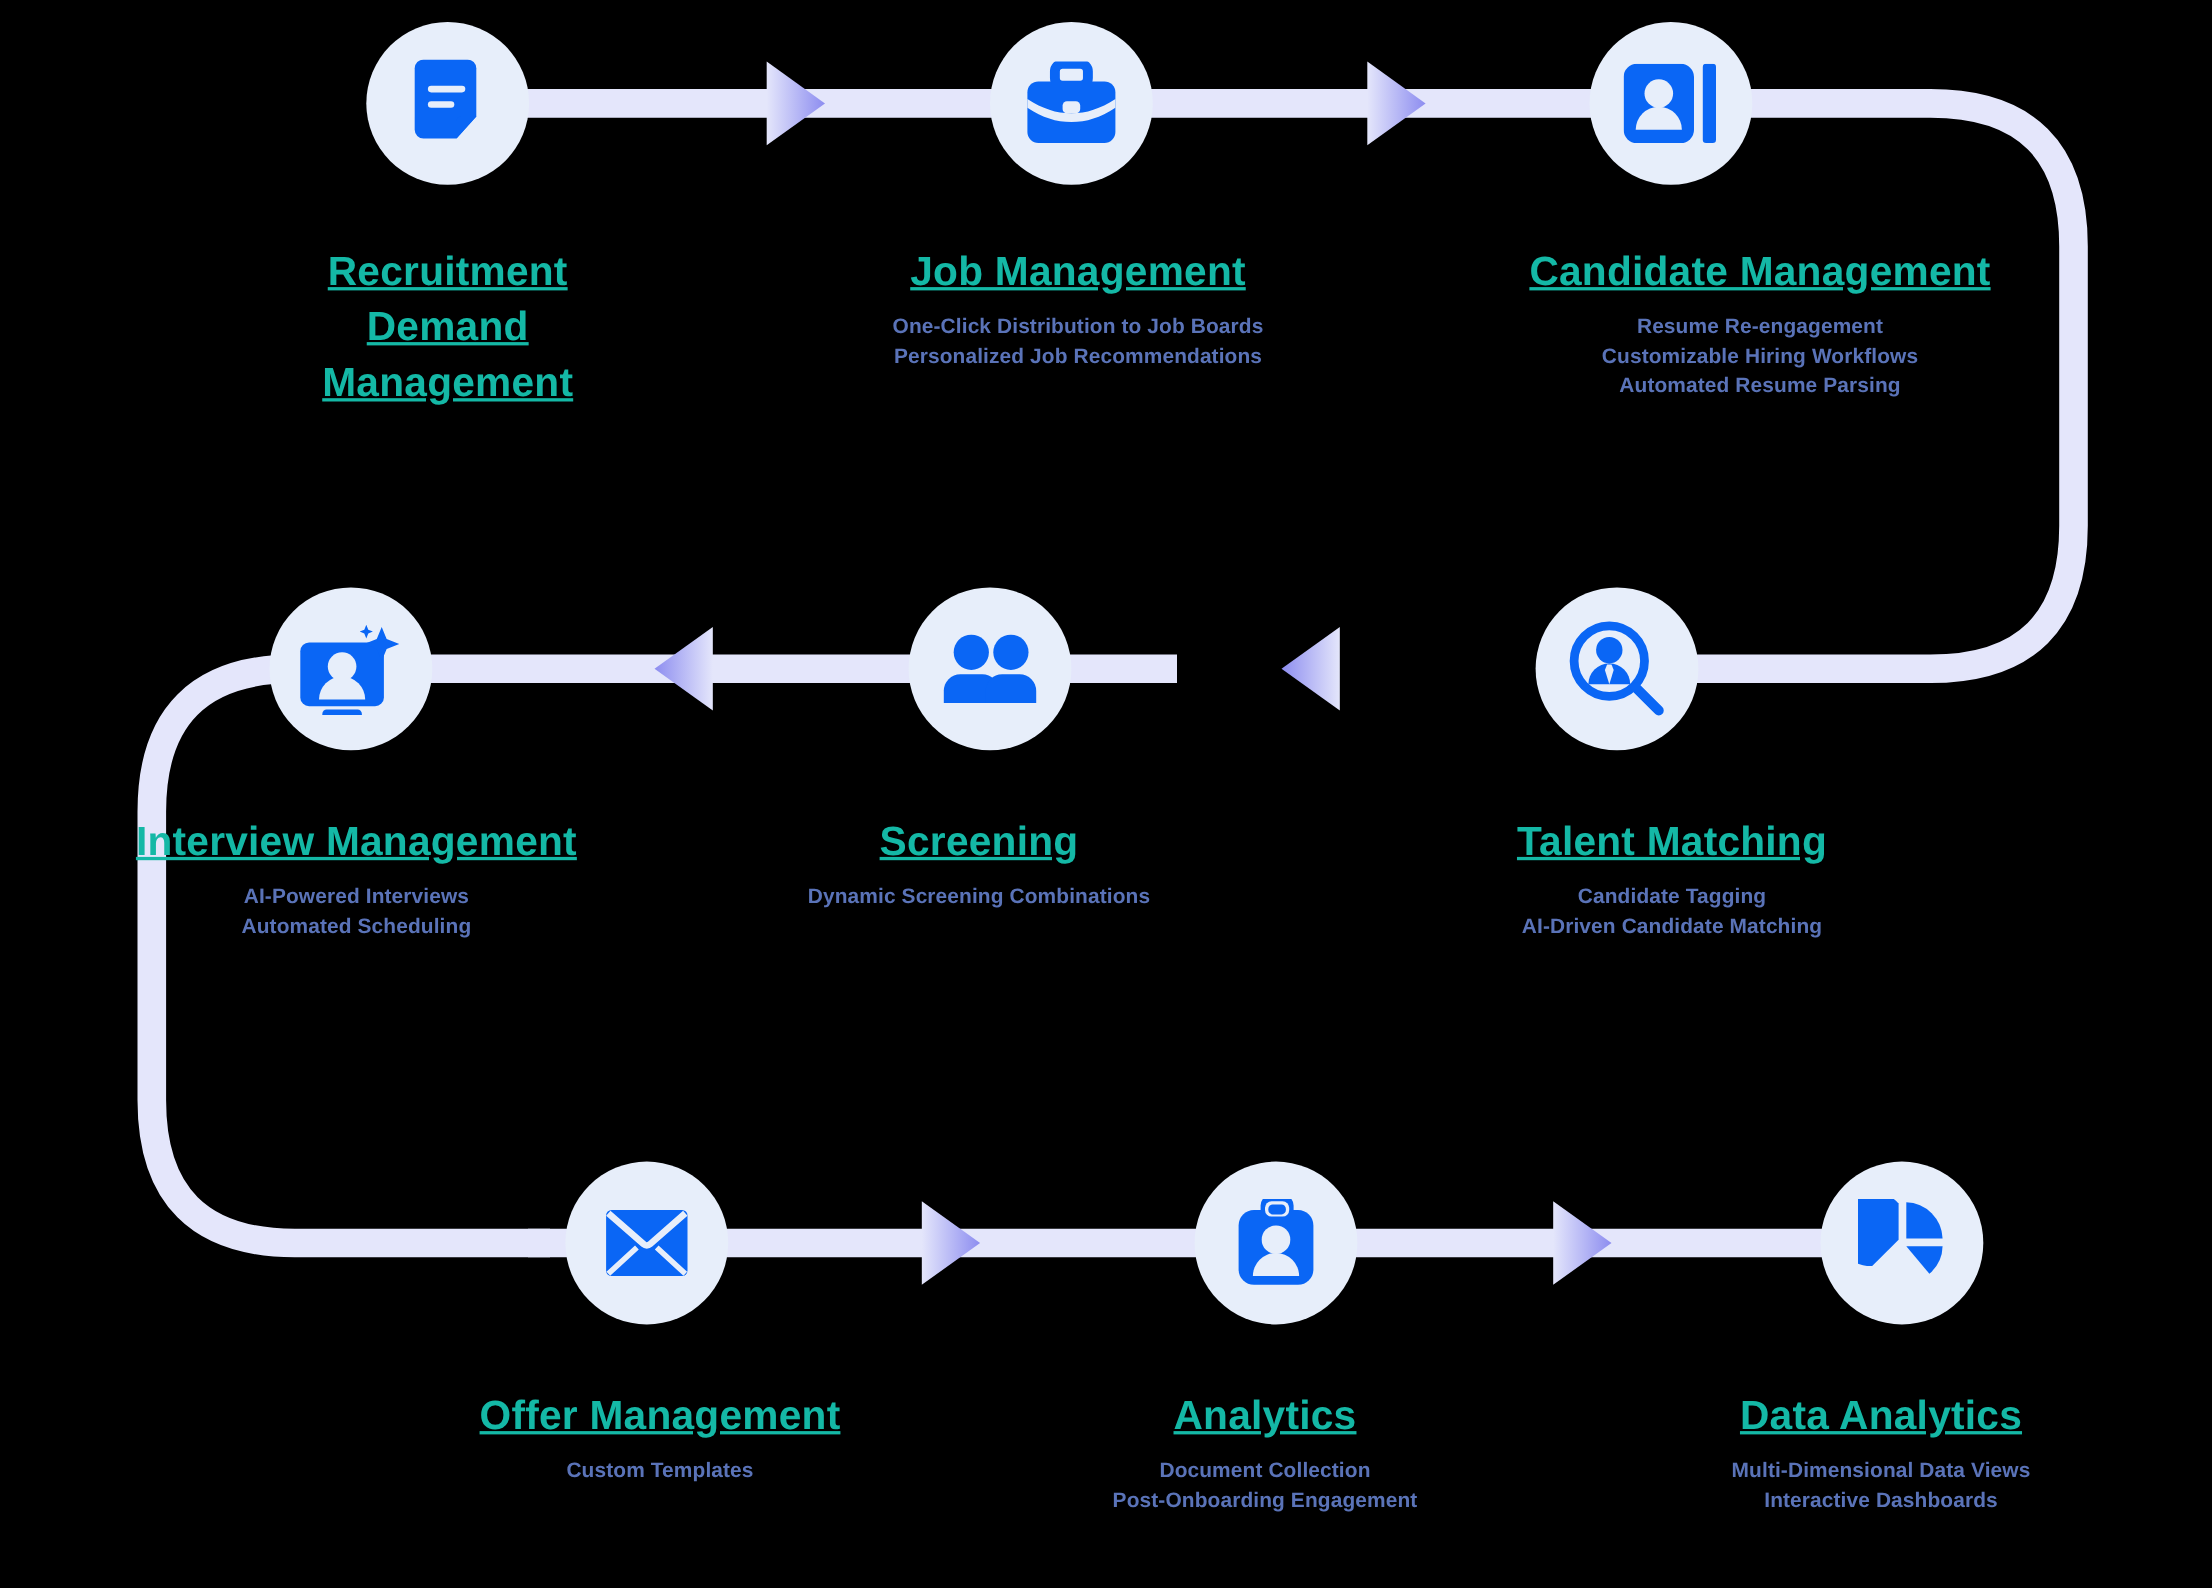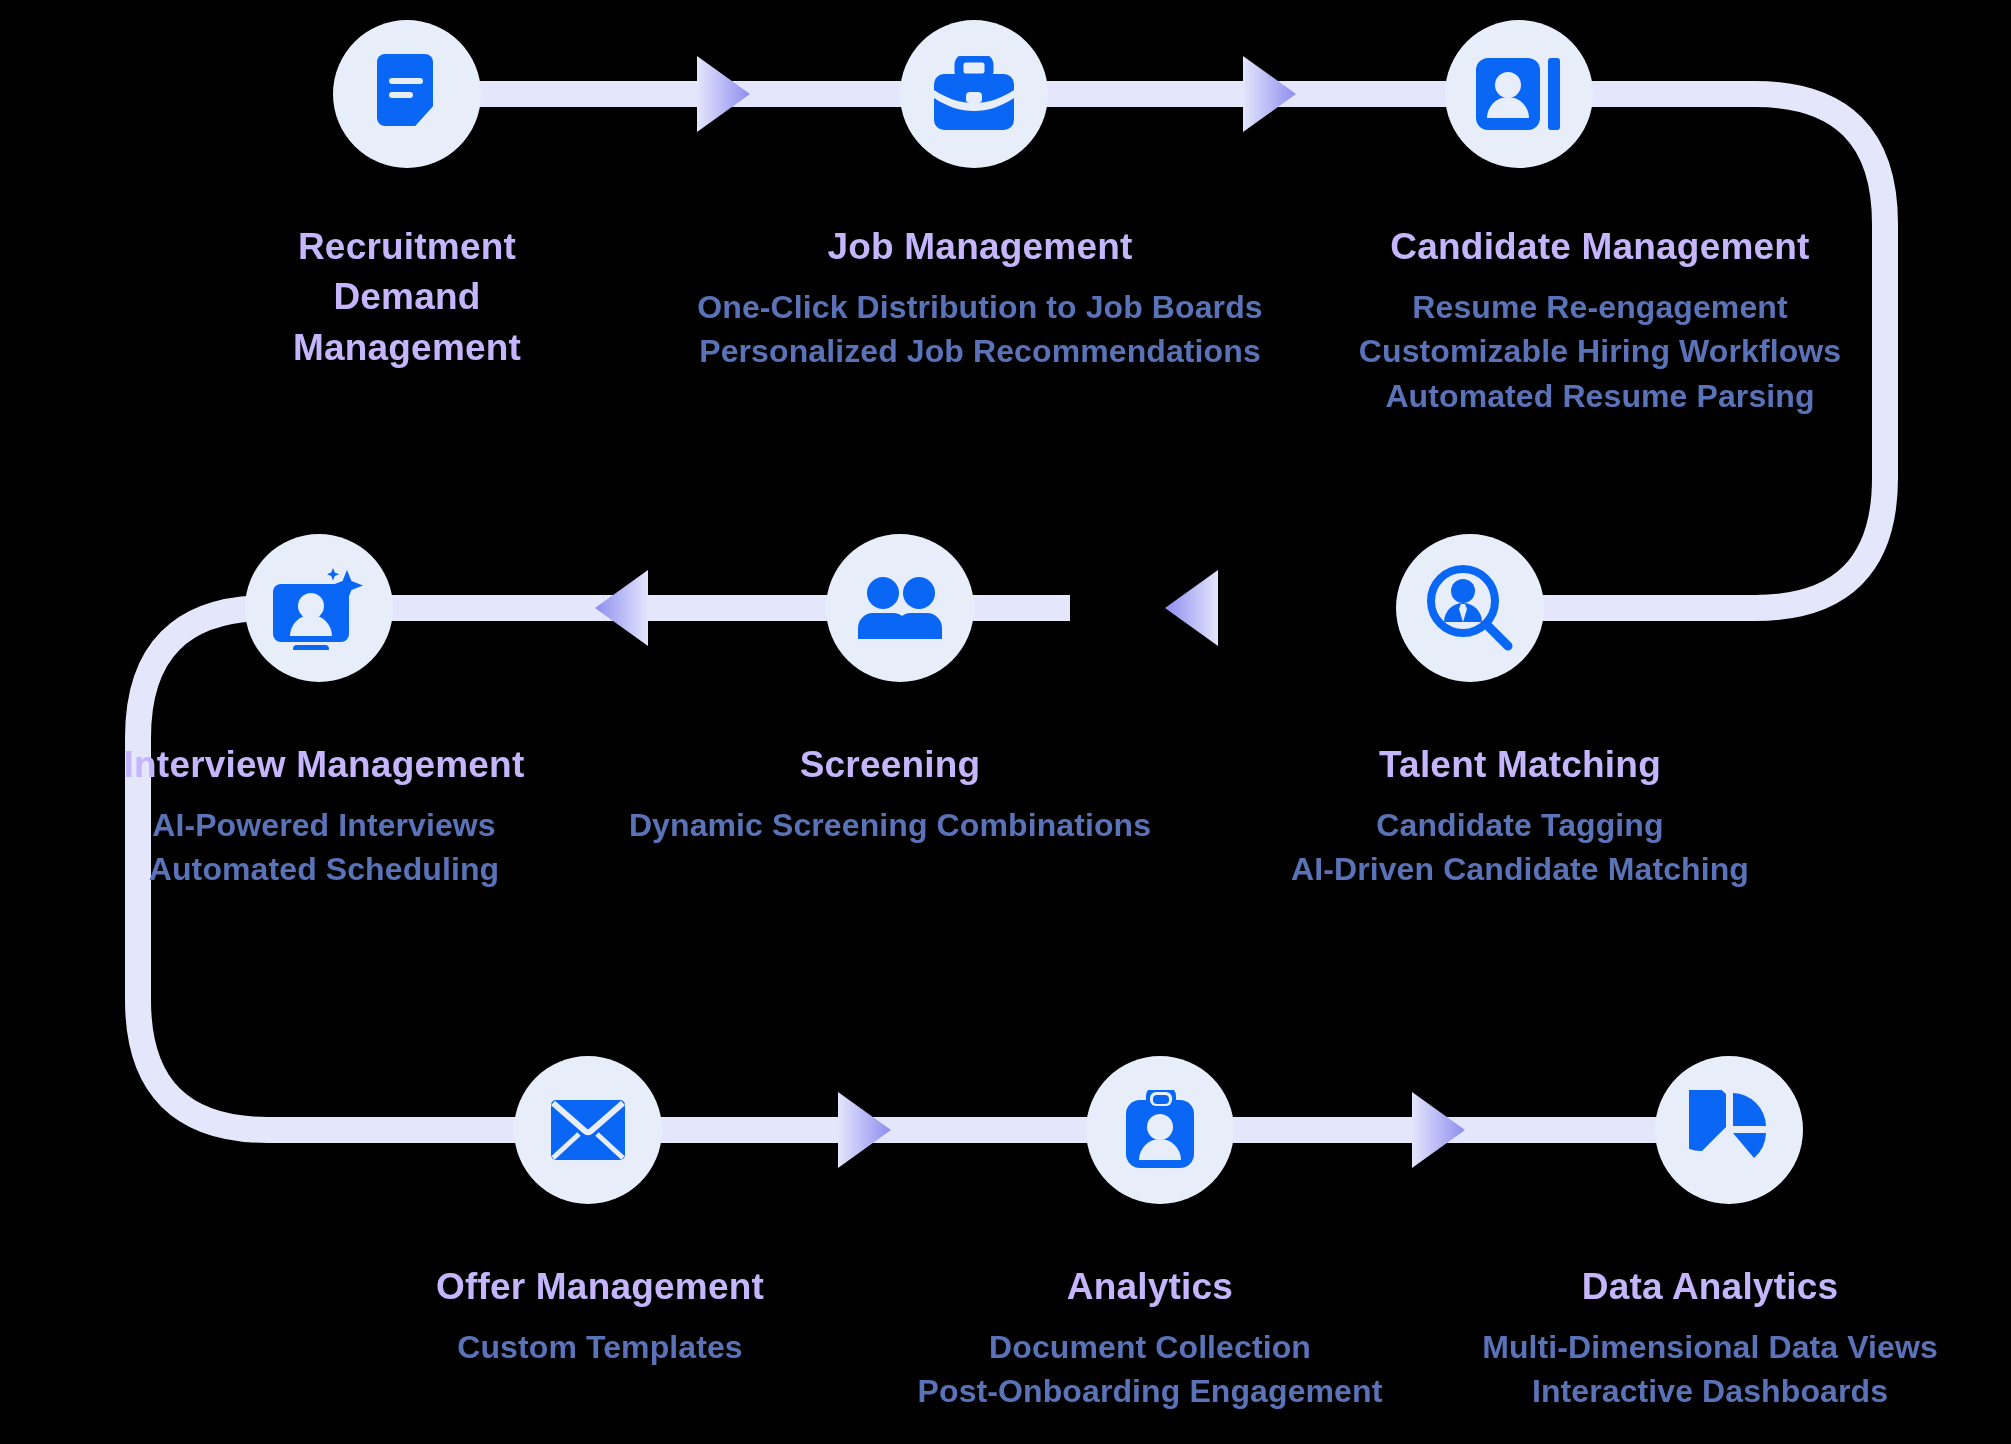--- a/index.html
+++ b/index.html
@@ -11,24 +11,24 @@
   
   #wires{position:absolute;left:0;top:0;width:2011px;height:1444px;z-index:1;}
 
   
   .node{position:absolute;z-index:3;width:148px;height:148px;border-radius:50%;
         background:#e7eefa;display:flex;align-items:center;justify-content:center;}
   .node svg{display:block;}
 
   
   .block{position:absolute;z-index:4;text-align:center;}
-  .title{font-size:37px;font-weight:bold;color:#c4b5fd;line-height:1.36;
-         letter-spacing:.2px;white-space:pre-line;}
+  .title{font-size:37px;font-weight:bold;color:#14b8a6;line-height:1.36;
+         letter-spacing:.2px;white-space:pre-line;text-decoration:underline;}
   .feats{margin-top:13px;}
-  .feat{font-size:32px;font-weight:bold;color:#5a73b8;line-height:1.38;
+  .feat{font-size:19px;font-weight:bold;color:#5a73b8;line-height:1.38;
         letter-spacing:.1px;white-space:nowrap;}
 </style>
 </head>
 <body>
 
 <div id="stage">
 
   <svg id="wires" viewBox="0 0 2011 1444" xmlns="http://www.w3.org/2000/svg">
     <defs>
       <linearGradient id="ahR" x1="0" y1="0" x2="1" y2="0">

